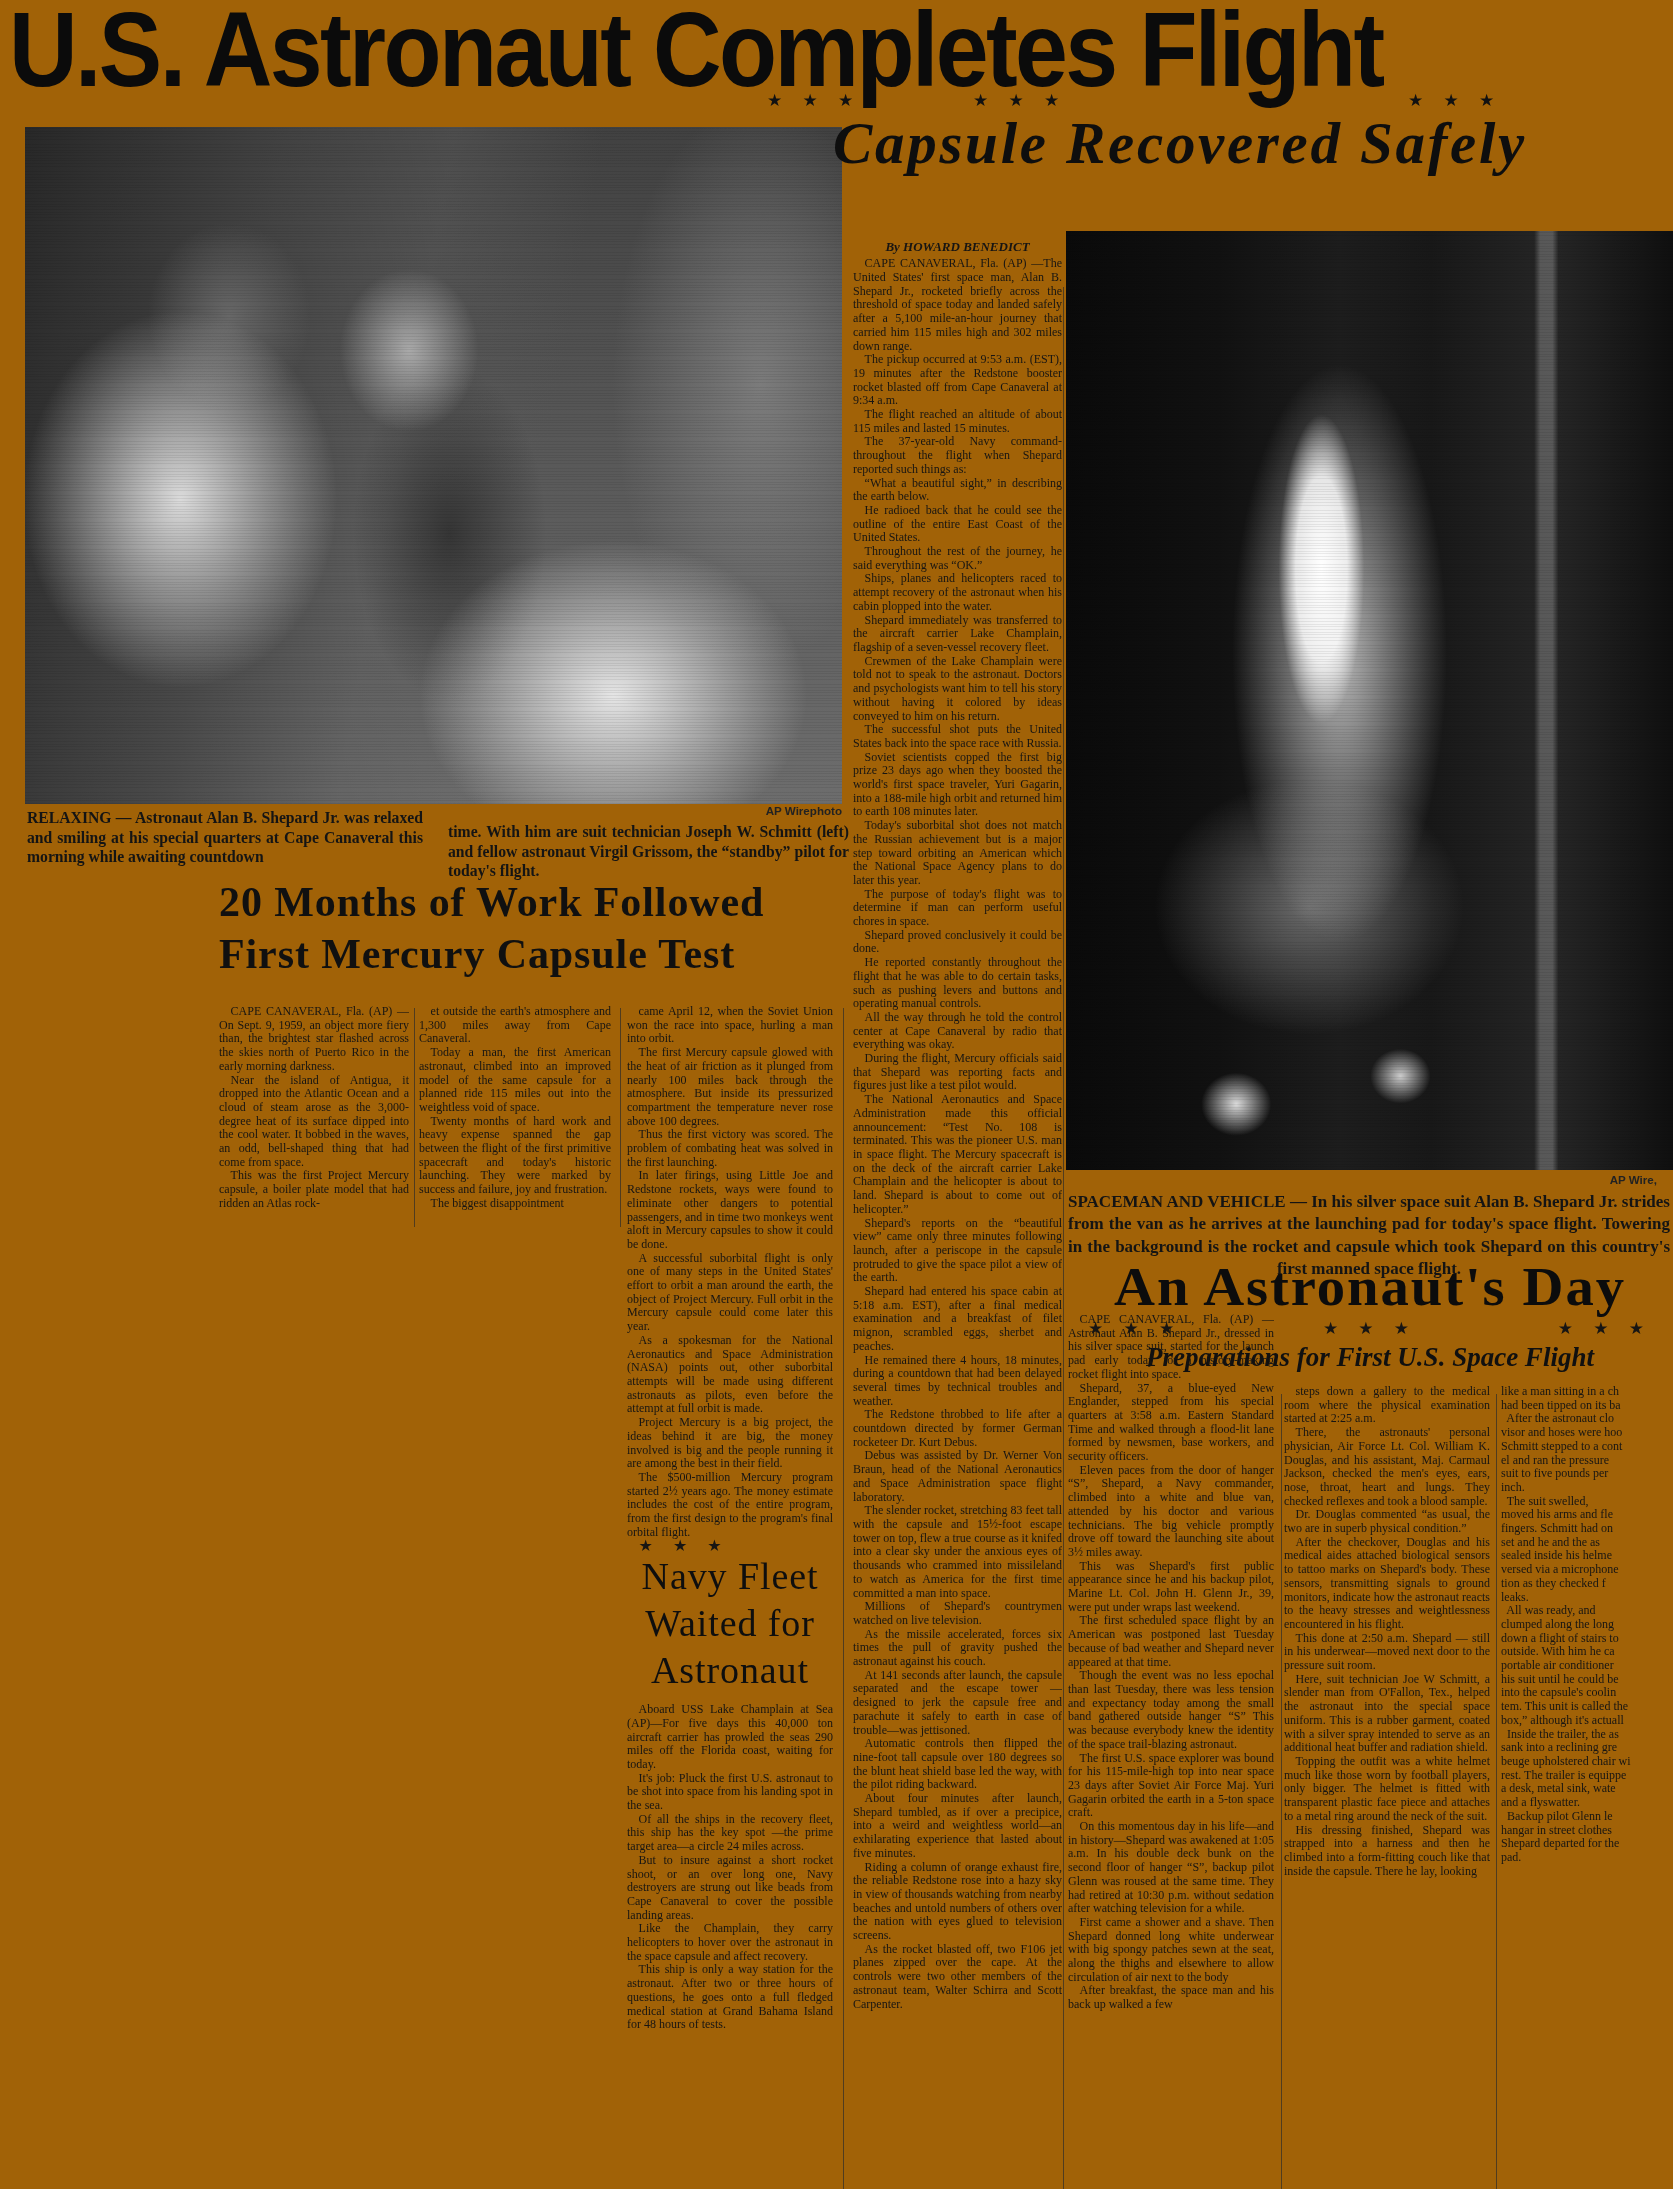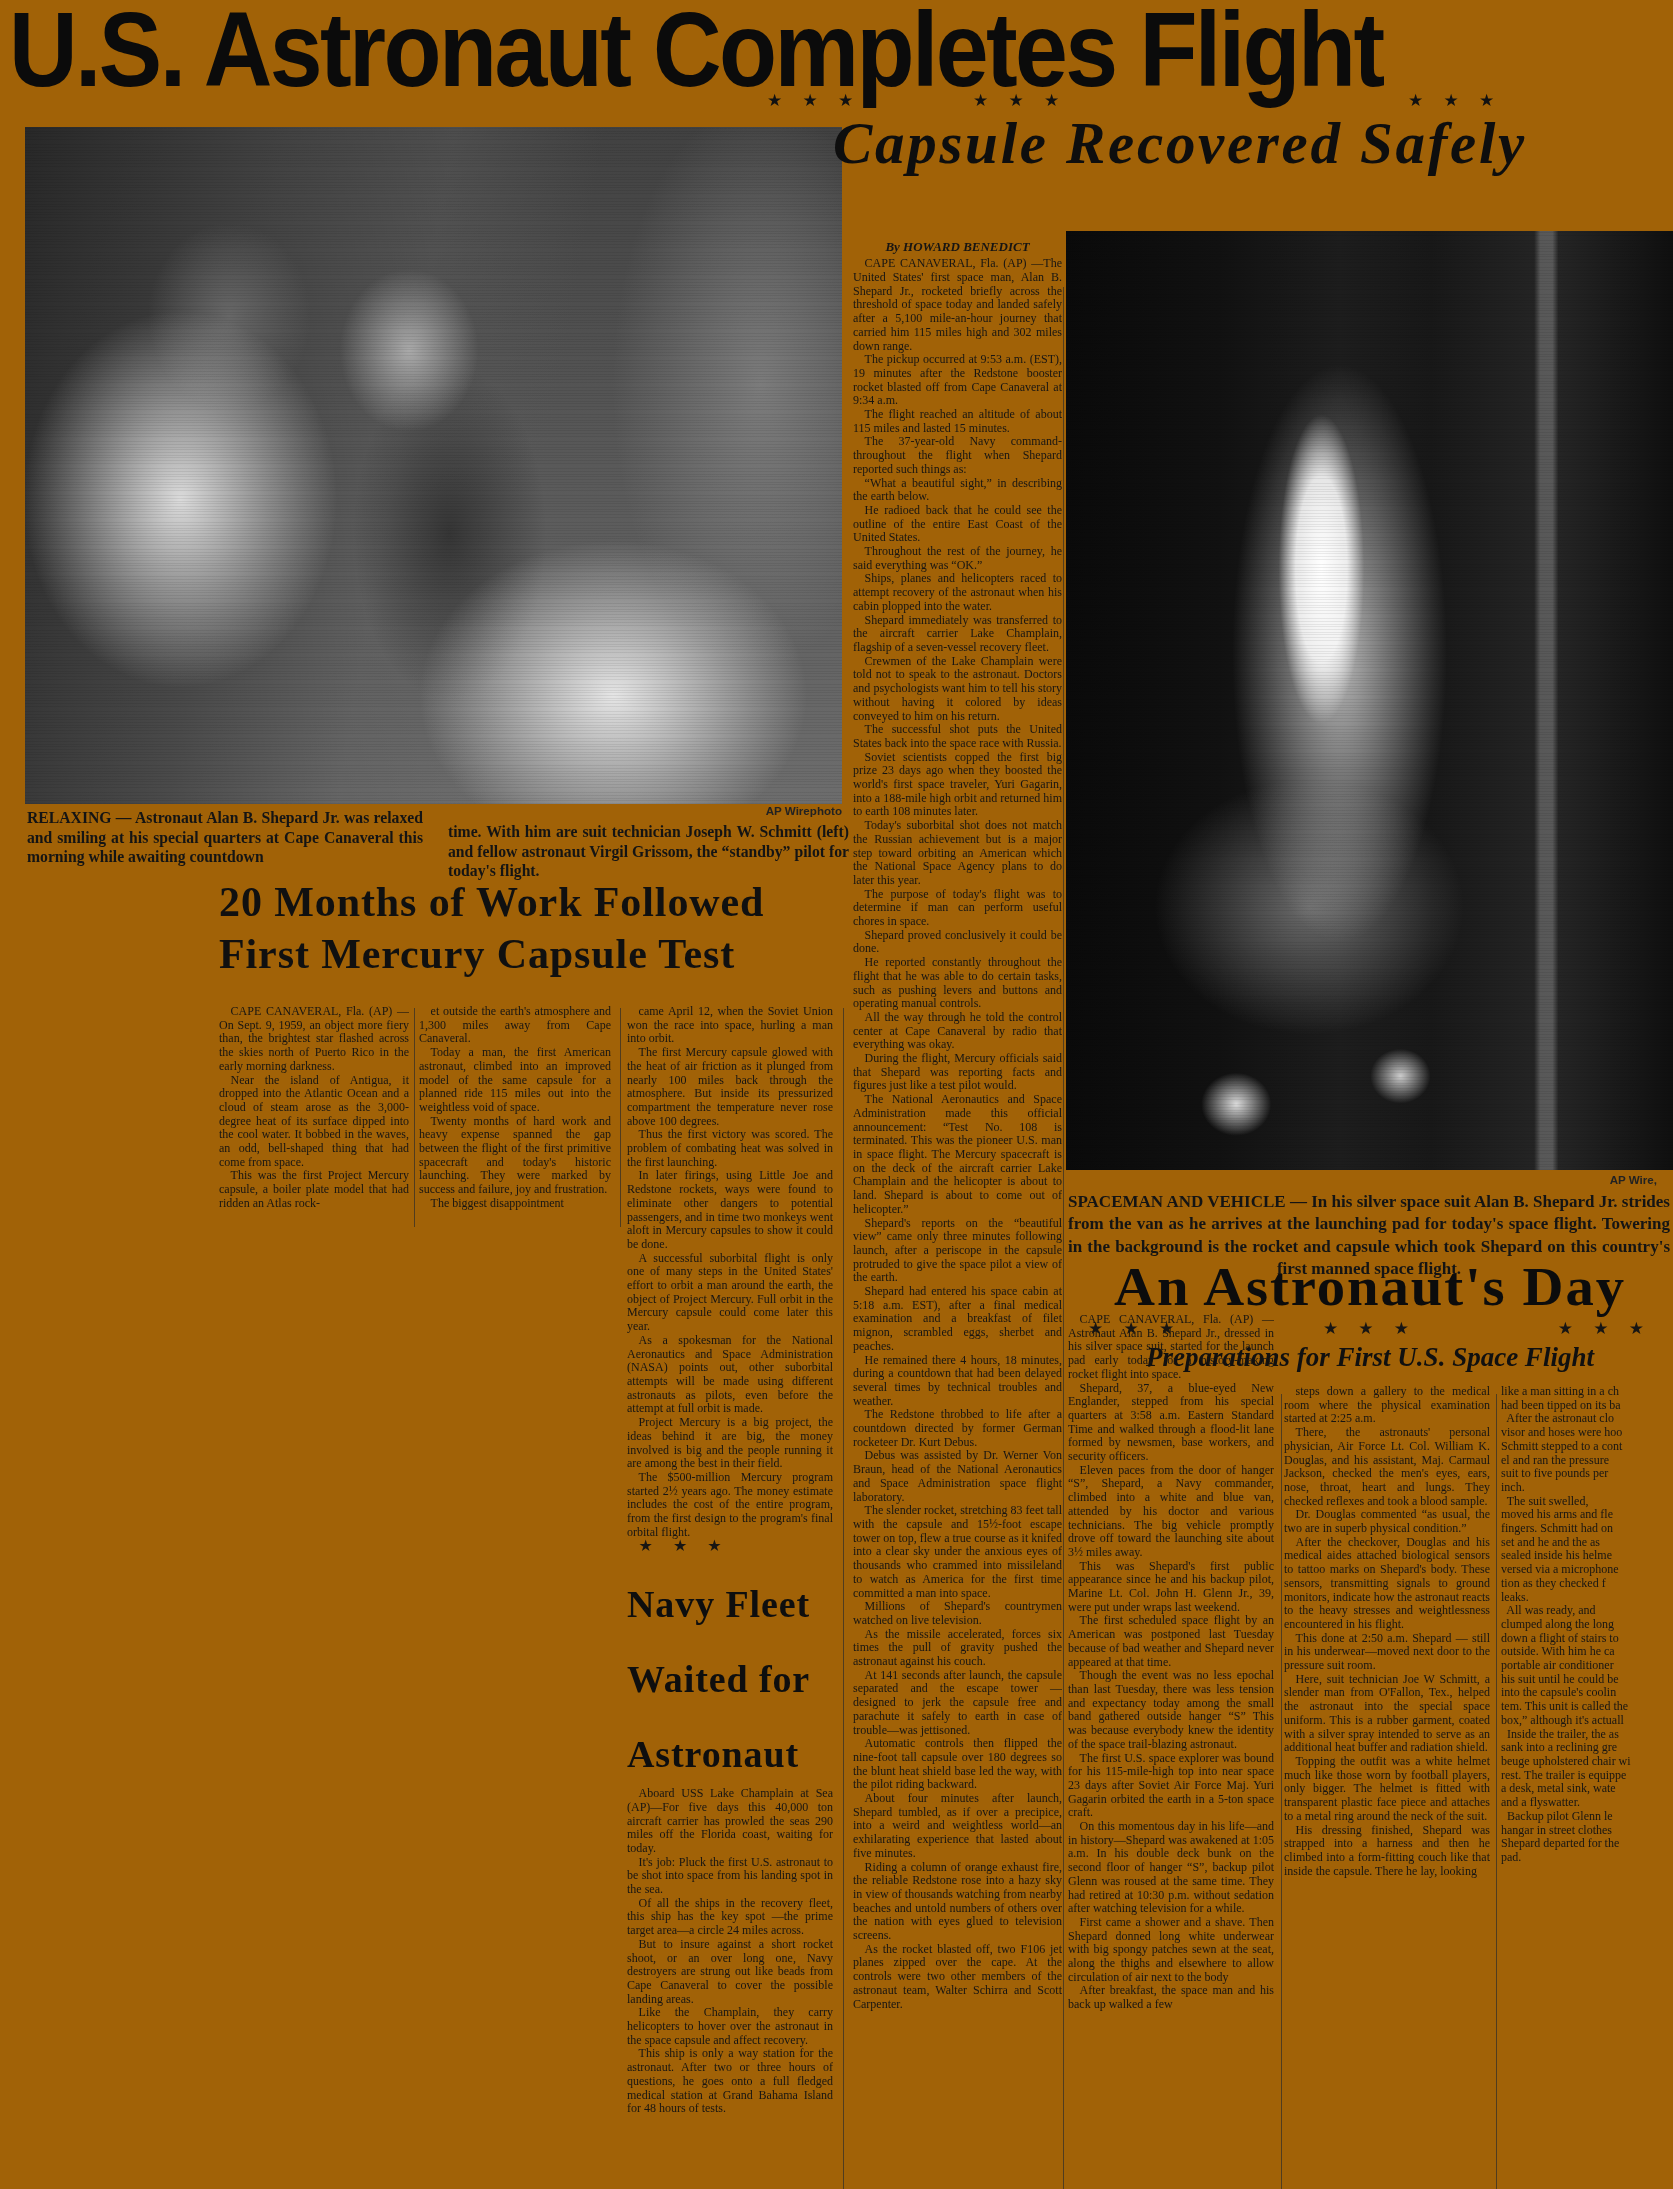--- a/index.html
+++ b/index.html
@@ -49,22 +49,22 @@
   .months-headline{position:absolute;left:219px;top:876px;width:618px;
     font-weight:700;font-size:42px;line-height:52px;letter-spacing:0.9px;color:#101010;white-space:nowrap;}
   .day-headline{position:absolute;left:1066px;top:1256px;width:608px;text-align:center;
     font-weight:700;font-size:54px;letter-spacing:1.8px;color:#0c0c0c;white-space:nowrap;
     transform:scaleX(1.05);transform-origin:center top;}
   .day-stars{position:absolute;left:1088px;top:1318px;width:564px;display:flex;
     justify-content:space-between;}
   .day-stars span{font-size:17px;letter-spacing:8px;}
   .day-subtitle{position:absolute;left:1066px;top:1342px;width:608px;text-align:center;
     font-weight:700;font-style:italic;font-size:27px;color:#101010;white-space:nowrap;}
-  .navy-headline-line{font-weight:700;font-size:38px;line-height:47px;letter-spacing:0.9px;
-    text-align:left;color:#0e0e0e;text-indent:0;margin-top:28px;}
+  .navy-headline-line{font-weight:400;font-size:38px;line-height:47px;letter-spacing:0.9px;
+    text-align:center;color:#0e0e0e;text-indent:0;}
   .col-stars{text-align:center;font-size:16px;letter-spacing:8px;margin:12.5px 0 9px 0;text-indent:0;}
   
   .bodycol{position:absolute;overflow:hidden;font-size:12px;line-height:13.7px;}
   .para{margin:0;text-indent:11.6px;text-align:justify;}
   .byline{font-weight:700;text-align:center;font-size:13px;margin:0 0 3.6px 0;text-indent:0;font-style:italic;}
   .col-capsule{left:853px;top:240px;width:209px;height:1950px;}
   .col-months-1{left:219px;top:1005px;width:190px;height:226px;}
   .col-months-2{left:419px;top:1005px;width:192px;height:226px;}
   .col-months-3{left:627px;top:1005px;width:206px;height:1185px;}
   .col-day-1{left:1068px;top:1313px;width:206px;height:805px;}

